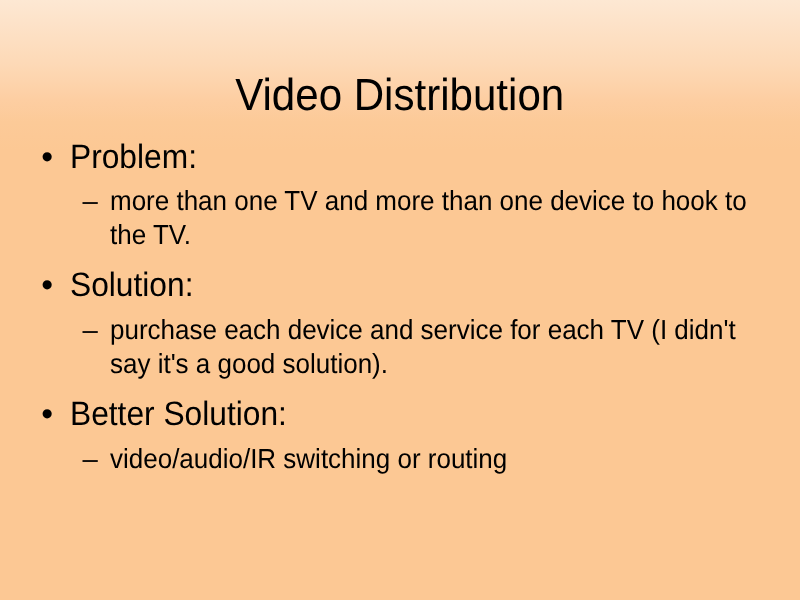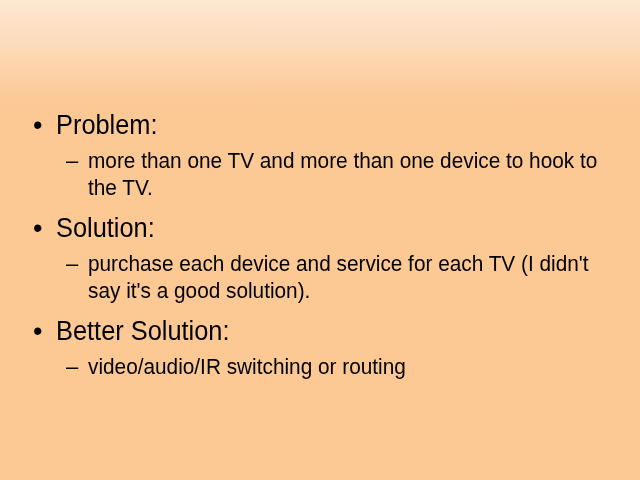--- a/index.html
+++ b/index.html
@@ -115,20 +115,23 @@
 
   
   .sp-after-l1 { height: 5px; }
   .sp-after-l2 { height: 10px; }
 </style>
 </head>
 <body>
 
 <div id="slide">
 
+  <div id="title-area">
+    <h1 id="slide-title">Video Distribution</h1>
+  </div>
 
   <div id="body-area">
 
     <div class="bullet-group">
       <div class="lvl1">
         <span class="marker">•</span>
         <span class="txt">Problem:</span>
       </div>
       <div class="sp-after-l1"></div>
       <div class="lvl2">

